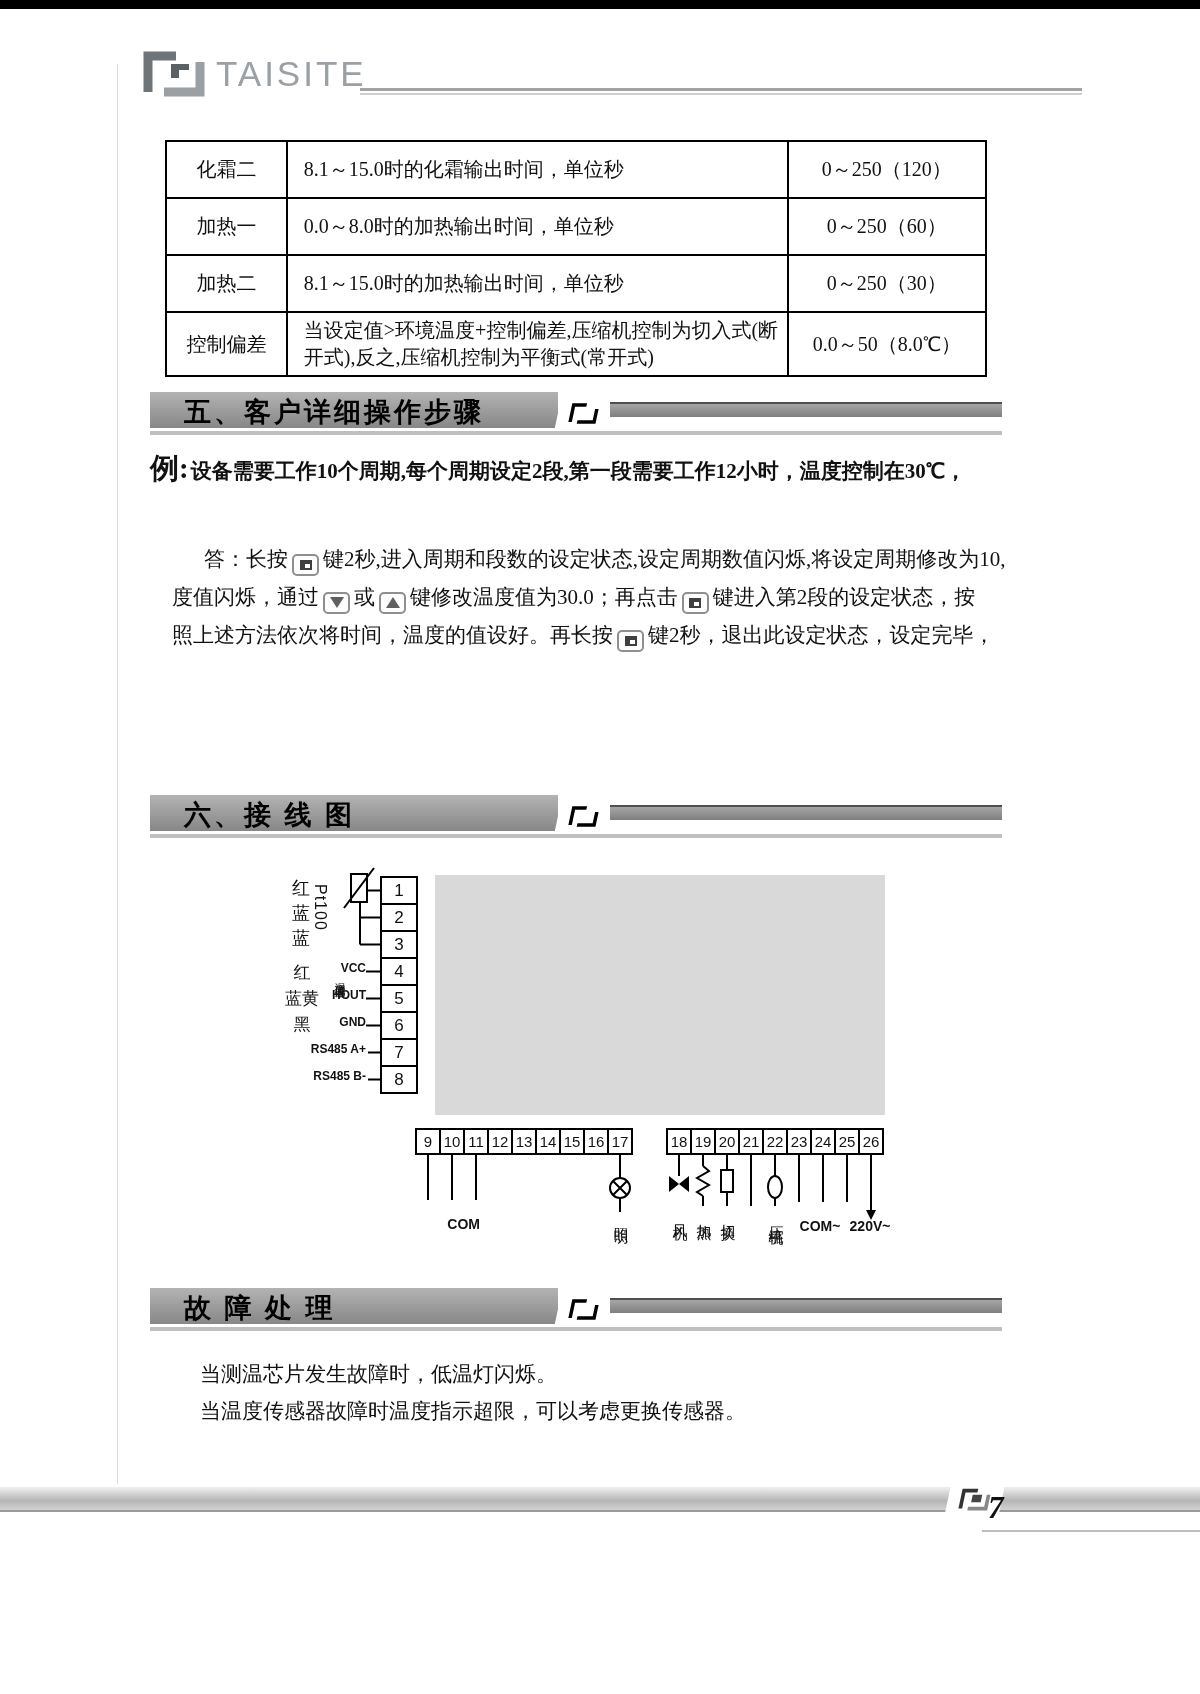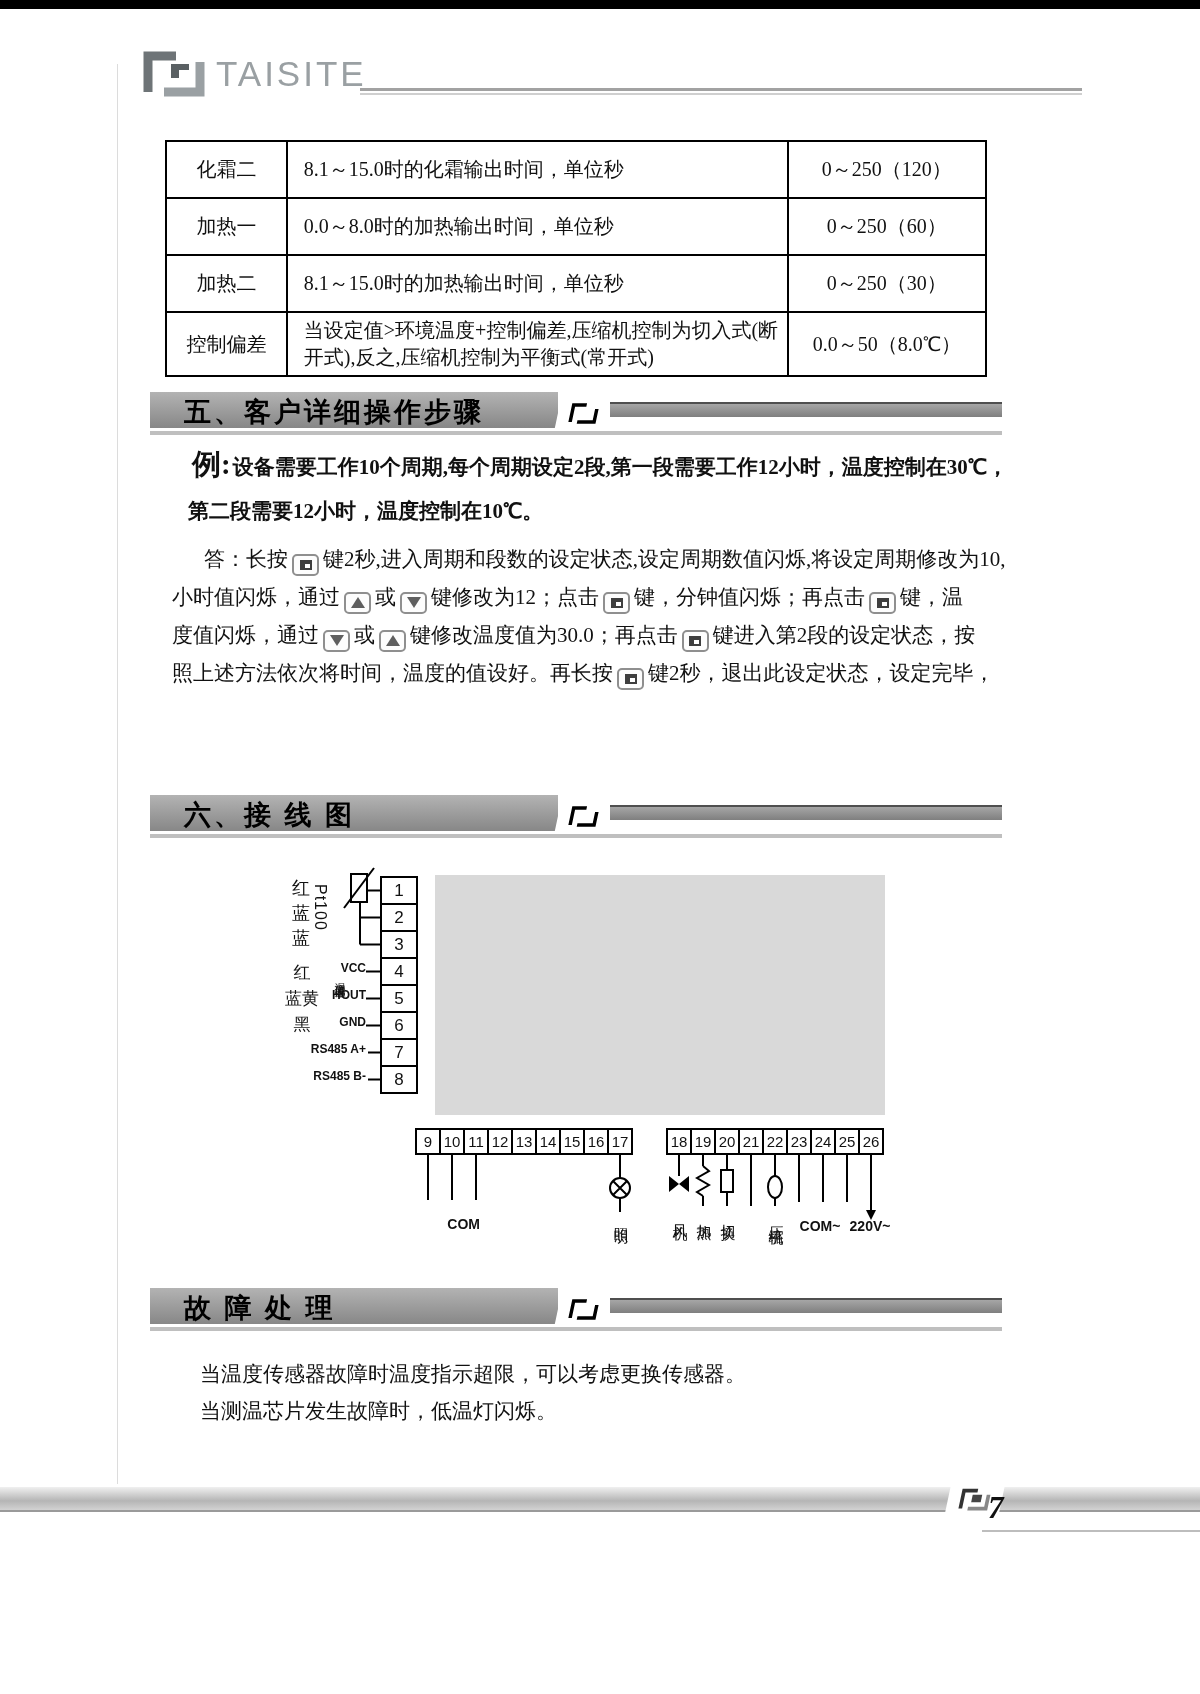--- a/index.html
+++ b/index.html
@@ -35,21 +35,21 @@
   .sh-title { position:absolute; left:34px; top:2px; font-family:"Liberation Sans", sans-serif;
               font-weight:bold; font-size:27px; letter-spacing:3px; color:#000; white-space:nowrap; }
   .sh-glyph { position:absolute; left:408px; top:2px; width:52px; height:38px; background:#fff;
               display:flex; align-items:center; justify-content:center; transform:skewX(-12deg); }
   .sh-tail { position:absolute; left:460px; top:10px; width:392px; height:15px;
              background:linear-gradient(180deg,#a6a6a6,#7f7f7f); border-top:2px solid #4f4f4f; }
   .sh-under { position:absolute; left:0; top:39px; width:852px; height:4px; background:#bfbfbf; }
 
   
   .example { left:150px; top:446px; width:900px; }
-  .ex1 { font-size:21px; font-weight:bold; line-height:36px;text-align:center; }
+  .ex1 { font-size:21px; font-weight:bold; line-height:44px; }
   .ex-prefix { font-size:29px; font-weight:bold; margin-right:2px; }
   .ex2 { font-size:21px; font-weight:bold; line-height:36px; margin-left:38px; margin-top:8px; }
 
   
   .steps { left:172px; top:540px; width:886px; font-size:21px; }
   .step-line { line-height:38px; white-space:nowrap; }
   .step-line.first { text-indent:32px; }
   .key { display:inline-flex; align-items:center; justify-content:center; width:27px; height:22px;
          border:2px solid #8f8f8f; border-radius:5px; background:#fdfdfd; margin:0 4px;
          vertical-align:-4px; }
@@ -146,36 +146,26 @@
         <path d="M5 22 V5 H18" stroke="#000" stroke-width="3.5" fill="none"></path>
         <path d="M12 22 H29 V9" stroke="#000" stroke-width="3.5" fill="none"></path>
       </svg>
     </div>
     <div class="sh-tail"></div>
     <div class="sh-under"></div>
   </div>
 
   <div class="abs example">
     <div class="ex1"><span class="ex-prefix">例:</span><span>设备需要工作10个周期,每个周期设定2段,第一段需要工作12小时，温度控制在30℃，</span></div>
-    <div class="ex2">第二段需要12小时，温度控制在10℃。</div>
   </div>
 
   <div class="abs steps">
       <div class="step-line first"><span>答：长按</span><span class="key">
           <span class="key-screen"></span>
         </span><span>键2秒,进入周期和段数的设定状态,设定周期数值闪烁,将设定周期修改为10,</span></div>
-      <div class="step-line"><span>小时值闪烁，通过</span><span class="key">
-          <span class="tri tri-up"></span>
-        </span><span>或</span><span class="key">
-          <span class="tri tri-down"></span>
-        </span><span>键修改为12；点击</span><span class="key">
-          <span class="key-screen"></span>
-        </span><span>键，分钟值闪烁；再点击</span><span class="key">
-          <span class="key-screen"></span>
-        </span><span>键，温</span></div>
       <div class="step-line"><span>度值闪烁，通过</span><span class="key">
           <span class="tri tri-down"></span>
         </span><span>或</span><span class="key">
           <span class="tri tri-up"></span>
         </span><span>键修改温度值为30.0；再点击</span><span class="key">
           <span class="key-screen"></span>
         </span><span>键进入第2段的设定状态，按</span></div>
       <div class="step-line"><span>照上述方法依次将时间，温度的值设好。再长按</span><span class="key">
           <span class="key-screen"></span>
         </span><span>键2秒，退出此设定状态，设定完毕，</span></div>
@@ -301,22 +291,22 @@
       <svg width="34" height="26" viewBox="0 0 34 26">
         <path d="M5 22 V5 H18" stroke="#000" stroke-width="3.5" fill="none"></path>
         <path d="M12 22 H29 V9" stroke="#000" stroke-width="3.5" fill="none"></path>
       </svg>
     </div>
     <div class="sh-tail"></div>
     <div class="sh-under"></div>
   </div>
 
   <div class="abs fault-text">
+    <div>当测温芯片发生故障时，低温灯闪烁。</div>
     <div>当温度传感器故障时温度指示超限，可以考虑更换传感器。</div>
-    <div>当测温芯片发生故障时，低温灯闪烁。</div>
   </div>
 
   <div class="abs footer-bar"></div>
   <div class="abs footer-glyph">
     <svg width="36" height="28" viewBox="0 0 34 26">
       <path d="M5 22 V5 H18" stroke="#333" stroke-width="3.5" fill="none"></path>
       <path d="M12 22 H29 V9" stroke="#888" stroke-width="3.5" fill="none"></path>
       <rect x="14" y="9" width="9" height="7" fill="#444"></rect>
     </svg>
   </div>

